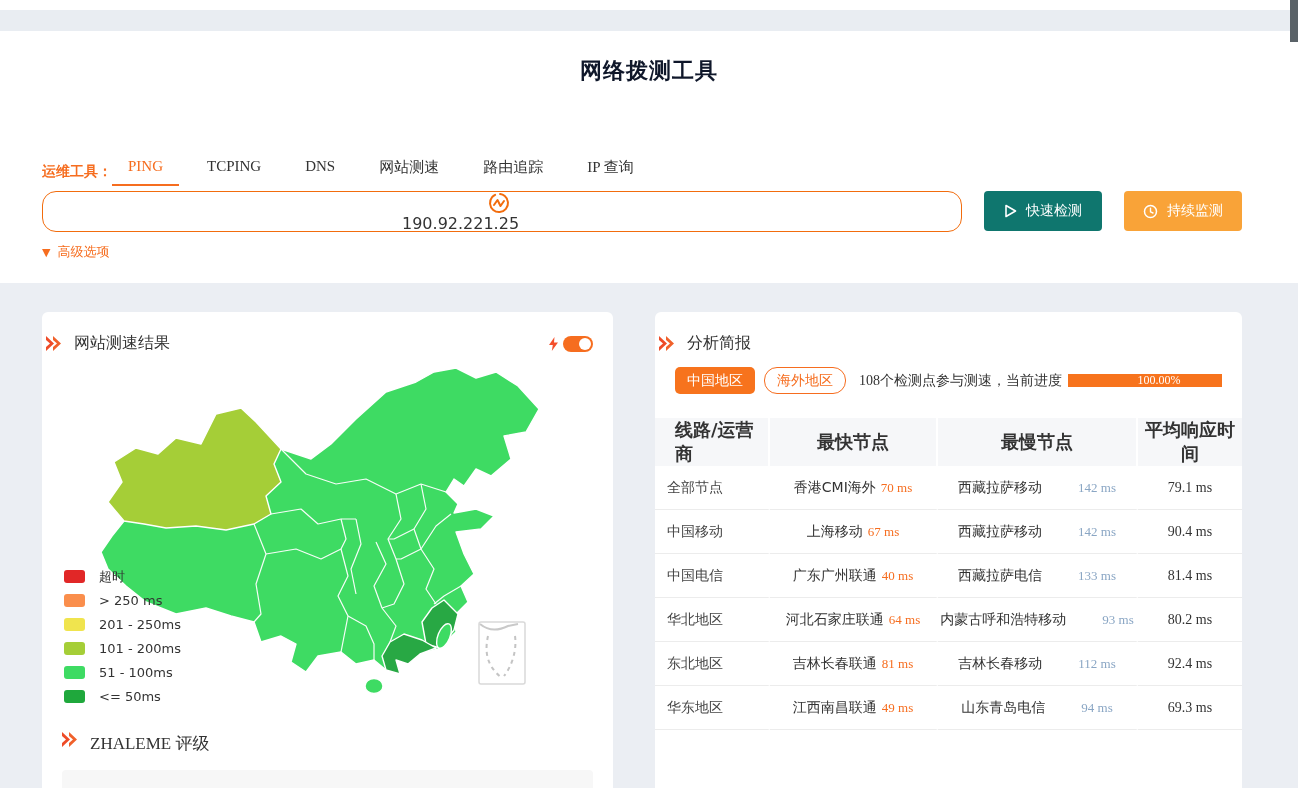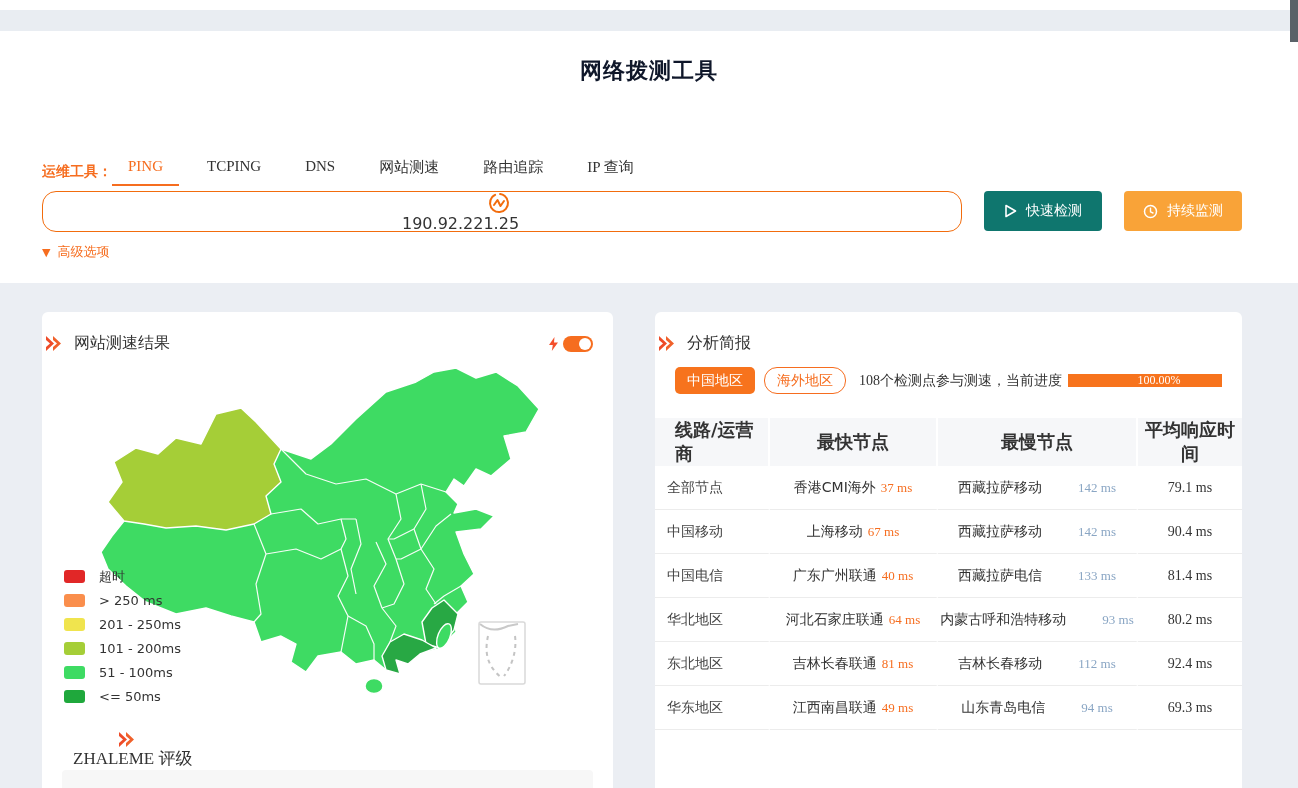--- a/index.html
+++ b/index.html
@@ -52,21 +52,21 @@
   .toggle { width:30px; height:16px; border-radius:8px; background:#f66d1f; position:relative; cursor:pointer; }
   .toggle .knob { position:absolute; right:2px; top:2px; width:12px; height:12px; border-radius:50%; background:#fff; }
 
   
   .map-wrap { position:absolute; left:14px; top:52px; width:545px; height:340px; }
   .legend { position:absolute; left:22px; top:258px; }
   .legend-item { display:flex; align-items:center; margin-bottom:11px; height:13px; }
   .legend-swatch { width:21px; height:13px; border-radius:3px; margin-right:14px; flex:none; }
   .legend-label { font-size:13px; color:#333; }
 
-  .rating-header { position:absolute; left:20px; top:420px; display:flex; align-items:center;flex-direction:column; }
+  .rating-header { position:absolute; left:20px; top:420px; display:flex; align-items:flex-start; }
   .rating-title { font-family:"Liberation Serif",serif; font-size:17px; color:#333; margin-left:11px; }
   .rating-bar { position:absolute; left:20px; top:458px; width:531px; height:40px; background:#f7f7f7; border-radius:4px; }
 
   
   .region-row { display:flex; align-items:center; padding:13px 20px 0 20px; }
   .region-tab { font-size:14px; height:27px; display:flex; align-items:center; padding:0 12px;
     border-radius:5px; cursor:pointer; }
   .region-tab.active { background:#f7731d; color:#fff; margin-right:9px; }
   .region-tab.inactive { background:#fff; color:#f66d1f; border:1px solid #f66d1f; border-radius:13px; }
   .progress-wrap { margin-left:auto; display:flex; align-items:center; }
@@ -279,21 +279,21 @@
           <tr>
             <th>线路/运营商</th>
             <th>最快节点</th>
             <th>最慢节点</th>
             <th>平均响应时间</th>
           </tr>
         </thead>
       <tbody>
           <tr>
             <td>全部节点</td>
-            <td><span>香港CMI海外</span><span class="ms ms-fast">37 ms</span></td>
+            <td><span>香港CMI海外</span><span class="ms ms-fast">70 ms</span></td>
             <td><span>西藏拉萨移动</span><span class="ms ms-slow">142 ms</span></td>
             <td>79.1 ms</td>
           </tr>
           <tr>
             <td>中国移动</td>
             <td><span>上海移动</span><span class="ms ms-fast">67 ms</span></td>
             <td><span>西藏拉萨移动</span><span class="ms ms-slow">142 ms</span></td>
             <td>90.4 ms</td>
           </tr>
           <tr>

